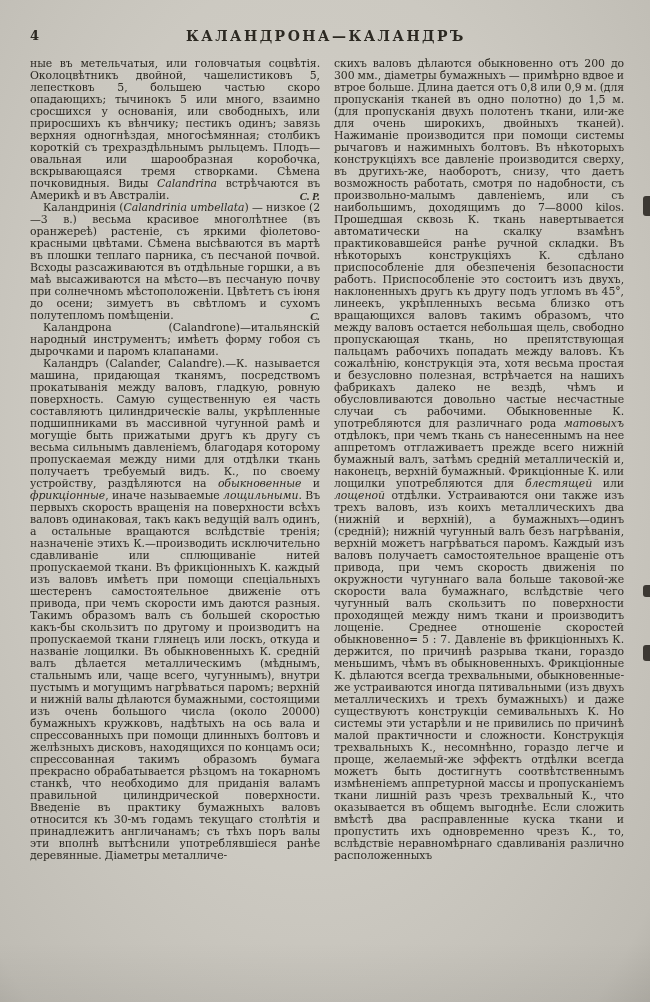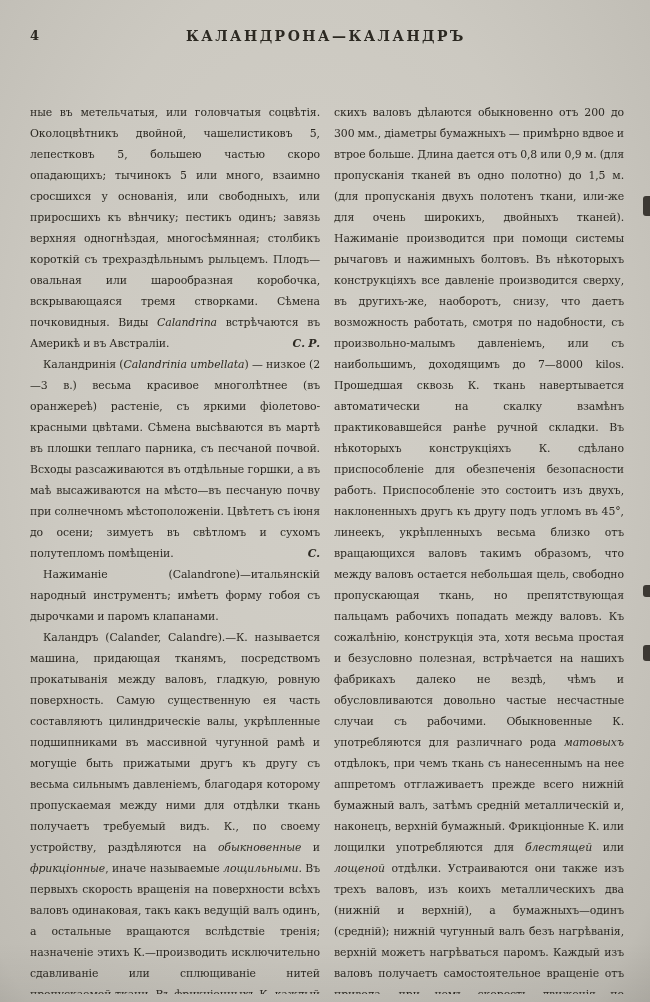--- a/index.html
+++ b/index.html
@@ -69,54 +69,54 @@
     right: 26px;
     bottom: 8px;
     display: flex;
     gap: 14px;
   }
   .col {
     flex: 1 1 0;
     overflow: hidden;
     text-align: justify;
     font-size: 10.9px;
-    line-height: 21px;
+    line-height: 12px;
     letter-spacing: -0.1px;
     word-spacing: -0.3px;
-    margin-top: 44px;
   }
   p.par {
     margin: 0;
     text-indent: 13px;
   }
   p.par.noindent { text-indent: 0; }
   .bold { font-weight: normal; }
   .ital { font-style: italic; }
   .sig {
     float: right;
     font-style: italic;
     font-weight: bold;
     padding-left: 8px;
+    font-family: Liberation Serif, serif;
   }
 </style>
 </head>
 <body>
 
 <div class="page">
 
   <header class="page-header">
     <span class="page-number">4</span>
     <span class="running-title">КАЛАНДРОНА—КАЛАНДРЪ</span>
   </header>
 
   <main class="columns">
     <div class="col" id="col-left">
         <p class="par noindent"><span>ные въ метельчатыя, или головчатыя соцвѣтія. Околоцвѣтникъ двойной, чашелистиковъ 5, лепестковъ 5, большею частью скоро опадающихъ; тычинокъ 5 или много, взаимно сросшихся у основанія, или свободныхъ, или приросшихъ къ вѣнчику; пестикъ одинъ; завязь верхняя одногнѣздая, многосѣмянная; столбикъ короткій съ трехраздѣльнымъ рыльцемъ. Плодъ—овальная или шарообразная коробочка, вскрывающаяся тремя створками. Сѣмена почковидныя. Виды </span><span class="ital">Calandrina</span><span> встрѣчаются въ Америкѣ и въ Австраліи.</span><span class="sig">С. Р.</span></p>
         <p class="par"><span class="bold">Каландринія</span><span> (</span><span class="ital">Calandrinia umbellata</span><span>) — низкое (2—3 в.) весьма красивое многолѣтнее (въ оранжереѣ) растеніе, съ яркими фіолетово-красными цвѣтами. Сѣмена высѣваются въ мартѣ въ плошки теплаго парника, съ песчаной почвой. Всходы разсаживаются въ отдѣльные горшки, а въ маѣ высаживаются на мѣсто—въ песчаную почву при солнечномъ мѣстоположеніи. Цвѣтетъ съ іюня до осени; зимуетъ въ свѣтломъ и сухомъ полутепломъ помѣщеніи.</span><span class="sig">С.</span></p>
-        <p class="par"><span class="bold">Нажиманіе</span><span> (Calandrone)—итальянскій народный инструментъ; имѣетъ форму гобоя съ дырочками и паромъ клапанами.</span></p>
+        <p class="par"><span class="bold">Каландрона</span><span> (Calandrone)—итальянскій народный инструментъ; имѣетъ форму гобоя съ дырочками и паромъ клапанами.</span></p>
         <p class="par"><span class="bold">Каландръ</span><span> (Calander, Calandre).—К. называется машина, придающая тканямъ, посредствомъ прокатыванія между валовъ, гладкую, ровную поверхность. Самую существенную ея часть составляютъ цилиндрическіе валы, укрѣпленные подшипниками въ массивной чугунной рамѣ и могущіе быть прижатыми другъ къ другу съ весьма сильнымъ давленіемъ, благодаря которому пропускаемая между ними для отдѣлки ткань получаетъ требуемый видъ. К., по своему устройству, раздѣляются на </span><span class="ital">обыкновенные</span><span> и </span><span class="ital">фрикціонные</span><span>, иначе называемые </span><span class="ital">лощильными</span><span>. Въ первыхъ скорость вращенія на поверхности всѣхъ валовъ одинаковая, такъ какъ ведущій валъ одинъ, а остальные вращаются вслѣдствіе тренія; назначеніе этихъ К.—производить исключительно сдавливаніе или сплющиваніе нитей пропускаемой ткани. Въ фрикціонныхъ К. каждый изъ валовъ имѣетъ при помощи спеціальныхъ шестеренъ самостоятельное движеніе отъ привода, при чемъ скорости имъ даются разныя. Такимъ образомъ валъ съ большей скоростью какъ-бы скользитъ по другому и производитъ на пропускаемой ткани глянецъ или лоскъ, откуда и названіе лощилки. Въ обыкновенныхъ К. средній валъ дѣлается металлическимъ (мѣднымъ, стальнымъ или, чаще всего, чугуннымъ), внутри пустымъ и могущимъ нагрѣваться паромъ; верхній и нижній валы дѣлаются бумажными, состоящими изъ очень большого числа (около 20000) бумажныхъ кружковъ, надѣтыхъ на ось вала и спрессованныхъ при помощи длинныхъ болтовъ и желѣзныхъ дисковъ, находящихся по концамъ оси; спрессованная такимъ образомъ бумага прекрасно обрабатывается рѣзцомъ на токарномъ станкѣ, что необходимо для приданія валамъ правильной цилиндрической поверхности. Введеніе въ практику бумажныхъ валовъ относится къ 30-мъ годамъ текущаго столѣтія и принадлежитъ англичанамъ; съ тѣхъ поръ валы эти вполнѣ вытѣснили употреблявшіеся ранѣе деревянные. Діаметры металличе-</span></p>
       </div>
     <div class="col" id="col-right">
         <p class="par noindent"><span>скихъ валовъ дѣлаются обыкновенно отъ 200 до 300 мм., діаметры бумажныхъ — примѣрно вдвое и втрое больше. Длина дается отъ 0,8 или 0,9 м. (для пропусканія тканей въ одно полотно) до 1,5 м. (для пропусканія двухъ полотенъ ткани, или-же для очень широкихъ, двойныхъ тканей). Нажиманіе производится при помощи системы рычаговъ и нажимныхъ болтовъ. Въ нѣкоторыхъ конструкціяхъ все давленіе производится сверху, въ другихъ-же, наоборотъ, снизу, что даетъ возможность работать, смотря по надобности, съ произвольно-малымъ давленіемъ, или съ наибольшимъ, доходящимъ до 7—8000 kilos. Прошедшая сквозь К. ткань навертывается автоматически на скалку взамѣнъ практиковавшейся ранѣе ручной складки. Въ нѣкоторыхъ конструкціяхъ К. сдѣлано приспособленіе для обезпеченія безопасности работъ. Приспособленіе это состоитъ изъ двухъ, наклоненныхъ другъ къ другу подъ угломъ въ 45°, линеекъ, укрѣпленныхъ весьма близко отъ вращающихся валовъ такимъ образомъ, что между валовъ остается небольшая щель, свободно пропускающая ткань, но препятствующая пальцамъ рабочихъ попадать между валовъ. Къ сожалѣнію, конструкція эта, хотя весьма простая и безусловно полезная, встрѣчается на нашихъ фабрикахъ далеко не вездѣ, чѣмъ и обусловливаются довольно частые несчастные случаи съ рабочими. Обыкновенные К. употребляются для различнаго рода </span><span class="ital">матовыхъ</span><span> отдѣлокъ, при чемъ ткань съ нанесеннымъ на нее аппретомъ отглаживаетъ прежде всего нижній бумажный валъ, затѣмъ средній металлическій и, наконецъ, верхній бумажный. Фрикціонные К. или лощилки употребляются для </span><span class="ital">блестящей</span><span> или </span><span class="ital">лощеной</span><span> отдѣлки. Устраиваются они также изъ трехъ валовъ, изъ коихъ металлическихъ два (нижній и верхній), а бумажныхъ—одинъ (средній); нижній чугунный валъ безъ нагрѣванія, верхній можетъ нагрѣваться паромъ. Каждый изъ валовъ получаетъ самостоятельное вращеніе отъ привода, при чемъ скорость движенія по окружности чугуннаго вала больше таковой-же скорости вала бумажнаго, вслѣдствіе чего чугунный валъ скользитъ по поверхности проходящей между нимъ ткани и производитъ лощеніе. Среднее отношеніе скоростей обыкновенно= 5 : 7. Давленіе въ фрикціонныхъ К. держится, по причинѣ разрыва ткани, гораздо меньшимъ, чѣмъ въ обыкновенныхъ. Фрикціонные К. дѣлаются всегда трехвальными, обыкновенные-же устраиваются иногда пятивальными (изъ двухъ металлическихъ и трехъ бумажныхъ) и даже существуютъ конструкціи семивальныхъ К. Но системы эти устарѣли и не привились по причинѣ малой практичности и сложности. Конструкція трехвальныхъ К., несомнѣнно, гораздо легче и проще, желаемый-же эффектъ отдѣлки всегда можетъ быть достигнутъ соотвѣтственнымъ измѣненіемъ аппретурной массы и пропусканіемъ ткани лишній разъ чрезъ трехвальный К., что оказывается въ общемъ выгоднѣе. Если сложить вмѣстѣ два расправленные куска ткани и пропустить ихъ одновременно чрезъ К., то, вслѣдствіе неравномѣрнаго сдавливанія различно расположенныхъ</span></p>
       </div>
   </main>
 
   <div class="scan-mark mark-1"></div>
   <div class="scan-mark mark-2"></div>
   <div class="scan-mark mark-3"></div>

